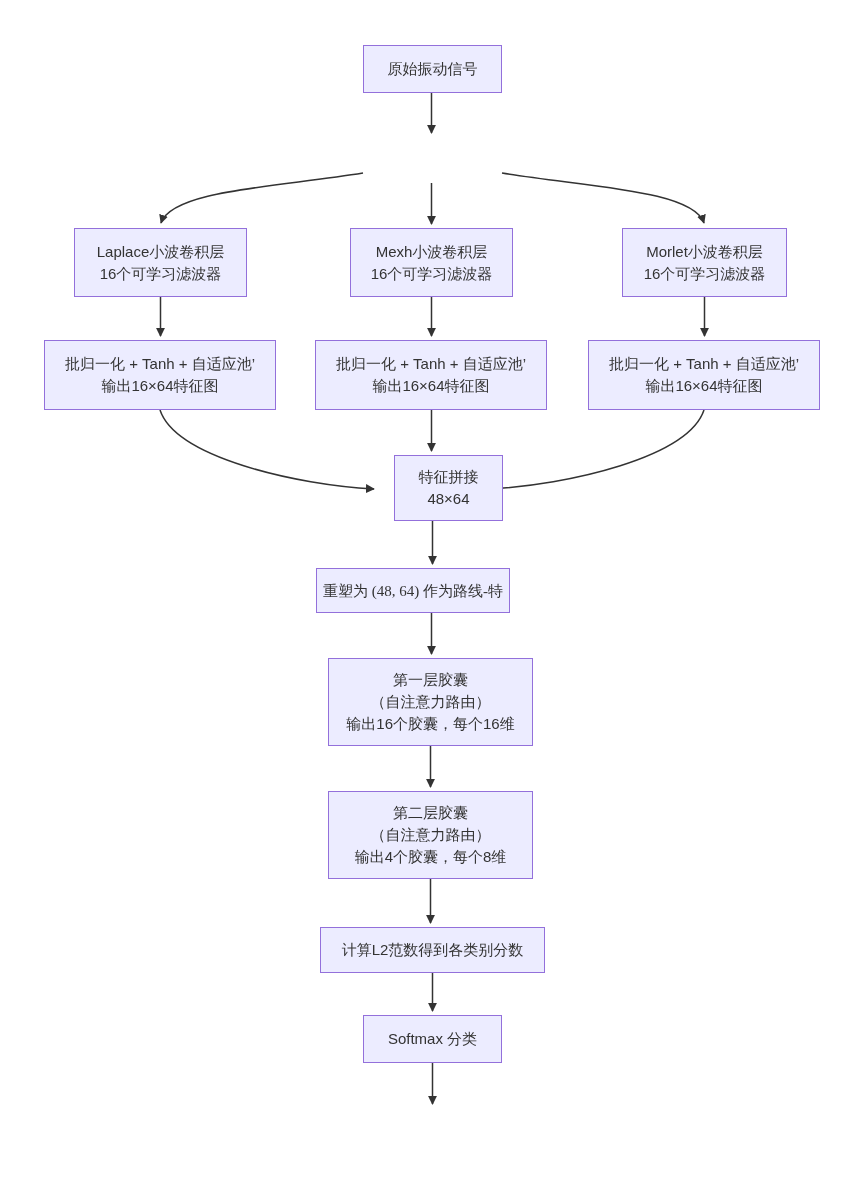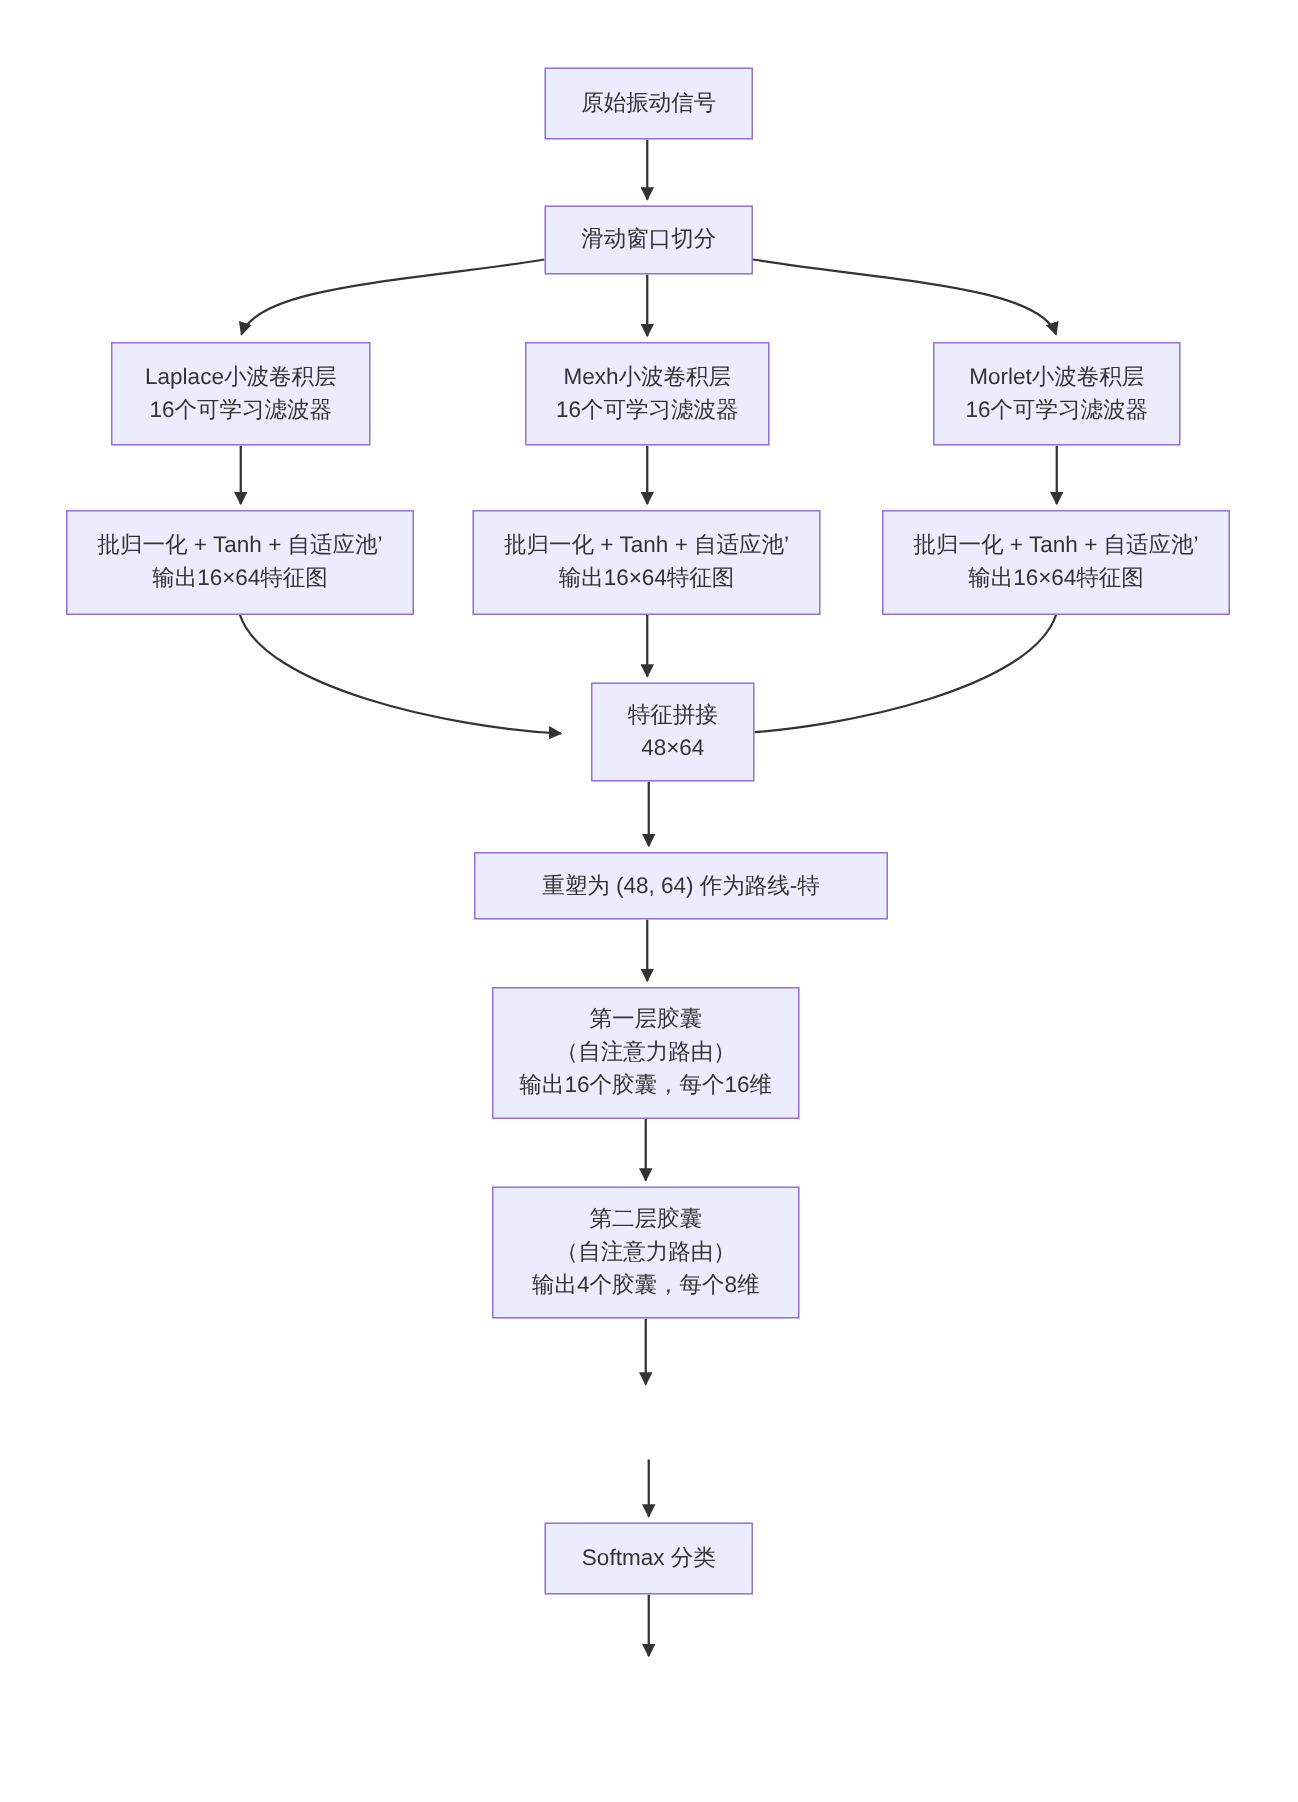--- a/index.html
+++ b/index.html
@@ -73,23 +73,20 @@
     <path class="edge" d="M430.5,746 L430.5,787" marker-end="url(#arrowhead)"></path>
     <path class="edge" d="M430.5,879 L430.5,923" marker-end="url(#arrowhead)"></path>
     <path class="edge" d="M432.5,973 L432.5,1011" marker-end="url(#arrowhead)"></path>
     <path class="edge" d="M432.5,1063 L432.5,1104" marker-end="url(#arrowhead)"></path>
   </svg>
 
   <div class="node" style="left:363px; top:45px; width:139px; height:48px;">
     <div>原始振动信号</div>
   </div>
 
-  <div class="node" style="left:363px; top:137px; width:139px; height:46px;">
-    <div>滑动窗口切分</div>
-  </div>
 
   <div class="node" style="left:74px; top:228px; width:173px; height:69px;">
     <div>Laplace小波卷积层</div>
     <div>16个可学习滤波器</div>
   </div>
 
   <div class="node" style="left:350px; top:228px; width:163px; height:69px;justify-content:center;">
     <div>Mexh小波卷积层</div>
     <div>16个可学习滤波器</div>
   </div>
@@ -112,35 +109,38 @@
   <div class="node" style="left:588px; top:340px; width:232px; height:70px;">
     <div>批归一化 + Tanh + 自适应池’</div>
     <div>输出16×64特征图</div>
   </div>
 
   <div class="node" style="left:378px; top:455px; width:109px; height:66px;margin-left:16px;">
     <div>特征拼接</div>
     <div>48×64</div>
   </div>
 
-  <div class="node" style="left:316px; top:568px; width:276px; height:45px;">
+  <div class="node" style="left:316px; top:568px; width:194px; height:45px;font-family:Liberation Serif, serif;">
     <div>重塑为 (48, 64) 作为路线-特</div>
   </div>
 
   <div class="node" style="left:328px; top:658px; width:205px; height:88px;text-align:right;">
     <div>第一层胶囊</div>
     <div>（自注意力路由）</div>
     <div>输出16个胶囊，每个16维</div>
   </div>
 
   <div class="node" style="left:328px; top:791px; width:205px; height:88px;">
     <div>第二层胶囊</div>
     <div>（自注意力路由）</div>
     <div>输出4个胶囊，每个8维</div>
   </div>
 
+  <div class="node" style="left:320px; top:927px; width:225px; height:46px;">
+    <div>计算L2范数得到各类别分数</div>
+  </div>
 
   <div class="node" style="left:363px; top:1015px; width:139px; height:48px;">
     <div>Softmax 分类</div>
   </div>
 
 
 </div>
 
 </body></html>

